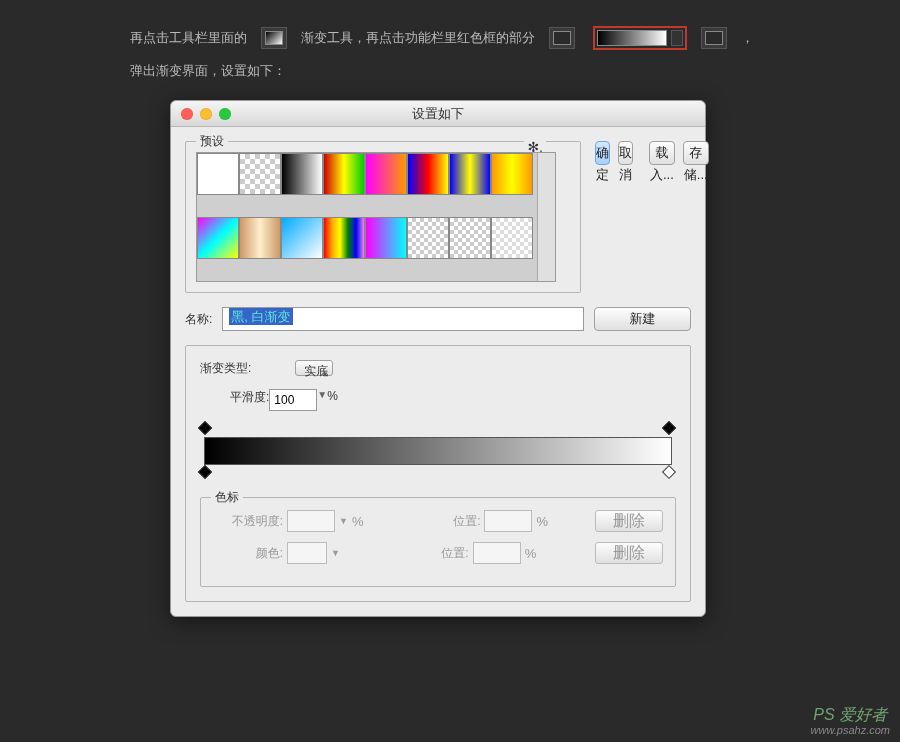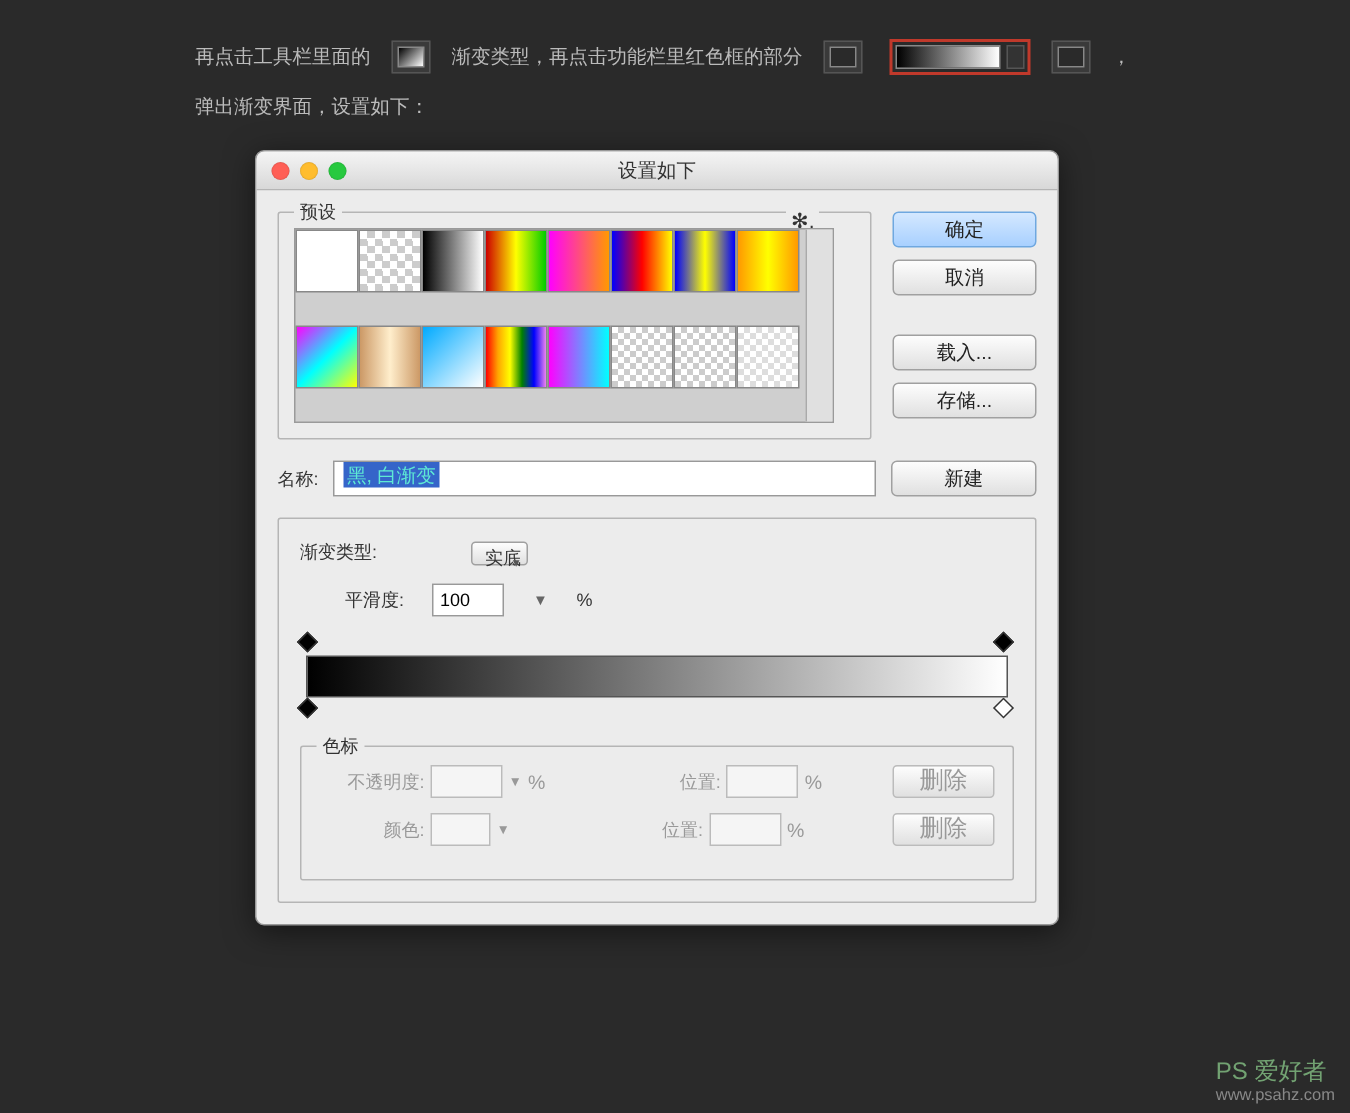--- a/index.html
+++ b/index.html
@@ -20,58 +20,58 @@
 .dlg-body { padding: 14px; color: #333; }
 .row1 { display: flex; gap: 14px; }
 .fieldset { border: 1px solid #b5b5b5; border-radius: 2px; padding: 10px; position: relative; }
 .fieldset > .legend { position: absolute; top: -9px; left: 10px; background: #ececec; padding: 0 4px; font-size: 12px; color: #333; }
 .preset-fs { flex: 1; position: relative; }
 .gear { position: absolute; top: -3px; right: 34px; font-size: 14px; color: #333; background:#ececec; padding:0 3px;}
 .preset-area { width: 360px; height: 130px; background: #cfcfcf; border: 1px solid #9a9a9a; position: relative; display:flex; }
 .preset-grid { width: 340px; display: flex; flex-wrap: wrap; }
 .preset { width: 42px; height: 42px; border: 1px solid #888; }
 .scrollbar { width: 18px; background: #e0e0e0; border-left: 1px solid #aaa; }
-.btn-col { display: flex; flex-direction: column; gap: 8px; width: 96px; }
+.btn-col { display: flex; flex-direction: row; gap: 8px; width: 96px; }
 .mac-btn { height: 24px; background: linear-gradient(#fdfdfd, #e0e0e0); border: 1px solid #a0a0a0; border-radius: 4px; text-align: center; line-height: 22px; font-size: 13px; color: #222; cursor: pointer; }
 .mac-btn.primary { background: linear-gradient(#d4e8ff, #a8d0ff); border-color: #6fa8e0; }
 .name-row { display: flex; align-items: center; gap: 10px; margin-top: 14px; }
 .name-input { flex: 1; height: 24px; border: 1px solid #999; background: #fff; padding: 0 6px; font-size: 13px; color: #000; }
 .namesel { background: #3565c9; color: #5eead4; padding: 1px 2px; margin-top: 38px; }
 .lower-fs { margin-top: 14px; padding: 14px; }
-.ctrl-row { display: flex; align-items: center; gap: 19px; margin-bottom: 12px; }
+.ctrl-row { display: flex; align-items: flex-start; gap: 0; margin-bottom: 12px; }
 .select { height: 16px; background: linear-gradient(#fdfdfd, #e0e0e0); border: 1px solid #a0a0a0; border-radius: 3px; padding: 0 4px 0 8px; line-height: 20px; position: relative; font-size: 12px; margin-left: 44px; }
 .select::after { content: "▾"; position: absolute; right: 5px; top: 3px; font-size: 9px; color: #555; }
 .num-input { width: 48px; height: 22px; border: 1px solid #999; background: #fff; text-align: left; padding: 0 4px; font-size: 12px; }
 .grad-edit { position: relative; height: 56px; margin: 10px 4px 18px; }
 .grad-bar { position: absolute; top: 14px; left: 0; right: 0; height: 28px; background: linear-gradient(90deg, #000, #fff); border: 1px solid #555; }
 .stop { position: absolute; width: 12px; height: 12px; }
 .stop.top { top: 0; } .stop.bot { top: 44px; }
 .stop.l { left: -4px; } .stop.r { right: -4px; }
 .stop .diamond { width: 10px; height: 10px; transform: rotate(45deg); border: 1px solid #333; background: #000; }
 .stop.white .diamond { background: #fff; }
 .color-fs { padding: 12px; }
 .cf-row { display: flex; align-items: center; gap: 4px; margin-bottom: 10px; color: #999; }
 .cf-row .lbl { width: 70px; text-align: right; font-size: 12px; }
 .small-input { width: 48px; height: 22px; border: 1px solid #bbb; background: #f5f5f5; }
 .small-btn { width: 68px; height: 22px; background: linear-gradient(#fdfdfd, #e0e0e0); border: 1px solid #bbb; border-radius: 3px; color: #999; font-size: 16px; text-align:center; line-height:20px; }
 .color-sw { width: 40px; height: 22px; border: 1px solid #bbb; background: #f5f5f5; }
 .spacer { flex: 1; }
-.watermark { position: absolute; right: 10px; bottom: 6px; color: #7fb87f; font-size: 16px; text-align: left; line-height: 1.1; opacity: 0.85; }
+.watermark { position: absolute; right: 10px; bottom: 6px; color: #7fb87f; font-size: 16px; font-style: italic; text-align: center; line-height: 1.1; opacity: 0.85; }
 .watermark .url { font-size: 11px; color: #999; }
 .lbl-inline { font-size:12px; }
 </style>
 </head>
 <body>
 
 <div class="topline">
   <span>再点击工具栏里面的</span>
   <span class="tool-icon">
       <span class="gsw"></span>
     </span>
-  <span>渐变类型，再点击功能栏里红色框的部分</span>
+  <span>渐变工具，再点击功能栏里红色框的部分</span>
   <span class="tool-icon">
       <span class="gsw" style="background:#2a2a2a;border-color:#888"></span>
     </span>
   <span class="redbox">
     <span class="grad-preview"></span>
     <span class="drop"></span>
   </span>
   <span class="tool-icon">
       <span class="gsw" style="background:#2a2a2a;border-color:#888"></span>
     </span>

